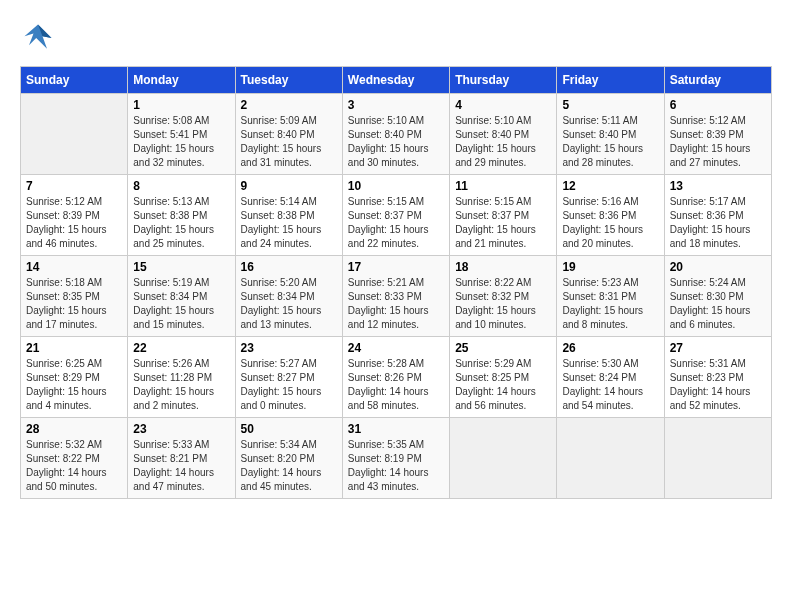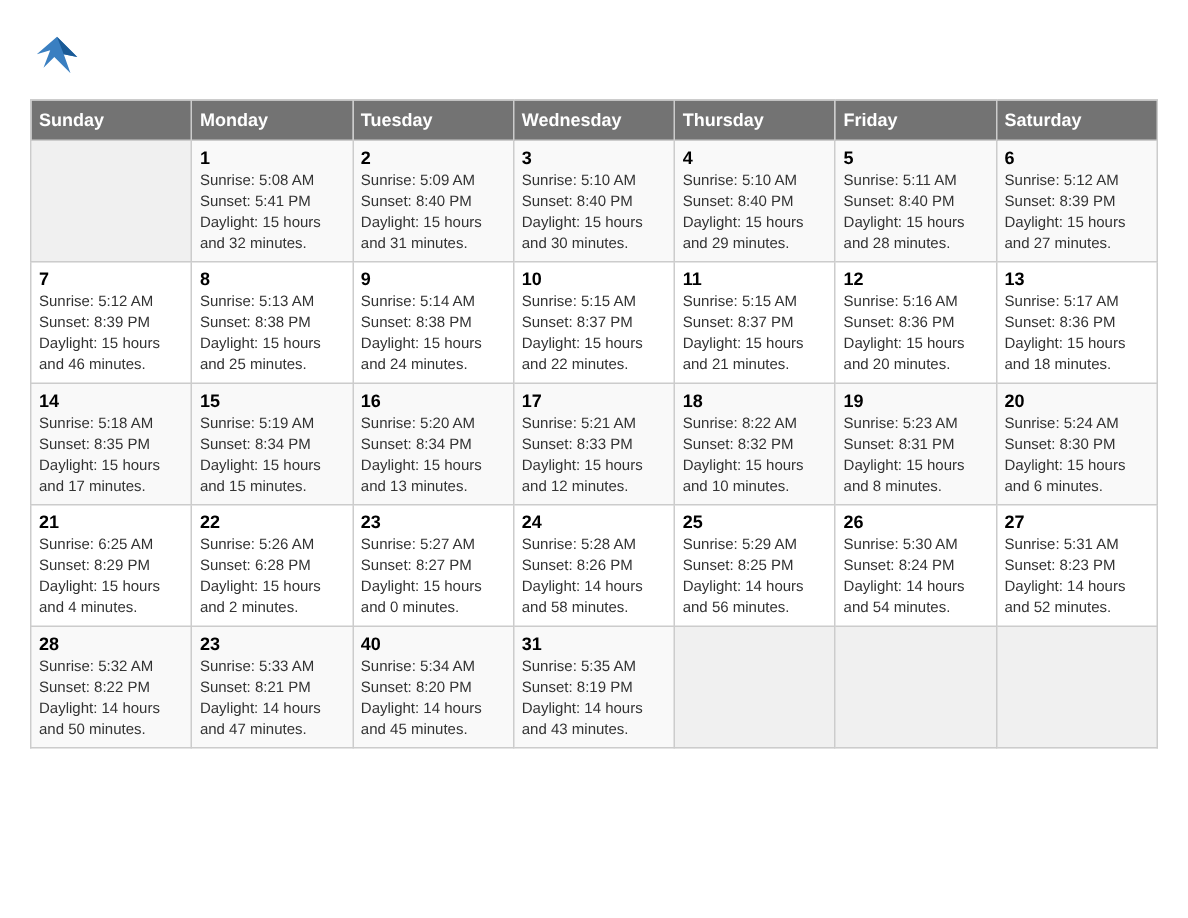--- a/index.html
+++ b/index.html
@@ -44,21 +44,21 @@
       font-size: 16px;
       color: #333;
       margin-top: 2px;
     }
     table {
       width: 100%;
       border-collapse: collapse;
       font-size: 11px;
     }
     thead tr th {
-      background-color: #737373;
+      background-color: #1d4ed8;
       color: #fff;
       text-align: left;
       padding: 6px 5px;
       font-size: 12px;
       font-weight: bold;
       border: 1px solid #ccc;
     }
     tbody tr td {
       border: 1px solid #ccc;
       vertical-align: top;
@@ -293,21 +293,21 @@
         <div class="day-info">
           <span>Sunrise: 6:25 AM</span><br>
           <span>Sunset: 8:29 PM</span><br>
           <span>Daylight: 15 hours and 4 minutes.</span>
         </div>
       </td>
         <td>
         <span class="day-number">22</span>
         <div class="day-info">
           <span>Sunrise: 5:26 AM</span><br>
-          <span>Sunset: 6:28 PM</span><br>
+          <span>Sunset: 11:28 PM</span><br>
           <span>Daylight: 15 hours and 2 minutes.</span>
         </div>
       </td>
         <td>
         <span class="day-number">23</span>
         <div class="day-info">
           <span>Sunrise: 5:27 AM</span><br>
           <span>Sunset: 8:27 PM</span><br>
           <span>Daylight: 15 hours and 0 minutes.</span>
         </div>
@@ -356,21 +356,21 @@
       </td>
         <td>
         <span class="day-number">23</span>
         <div class="day-info">
           <span>Sunrise: 5:33 AM</span><br>
           <span>Sunset: 8:21 PM</span><br>
           <span>Daylight: 14 hours and 47 minutes.</span>
         </div>
       </td>
         <td>
-        <span class="day-number">40</span>
+        <span class="day-number">50</span>
         <div class="day-info">
           <span>Sunrise: 5:34 AM</span><br>
           <span>Sunset: 8:20 PM</span><br>
           <span>Daylight: 14 hours and 45 minutes.</span>
         </div>
       </td>
         <td>
         <span class="day-number">31</span>
         <div class="day-info">
           <span>Sunrise: 5:35 AM</span><br>

